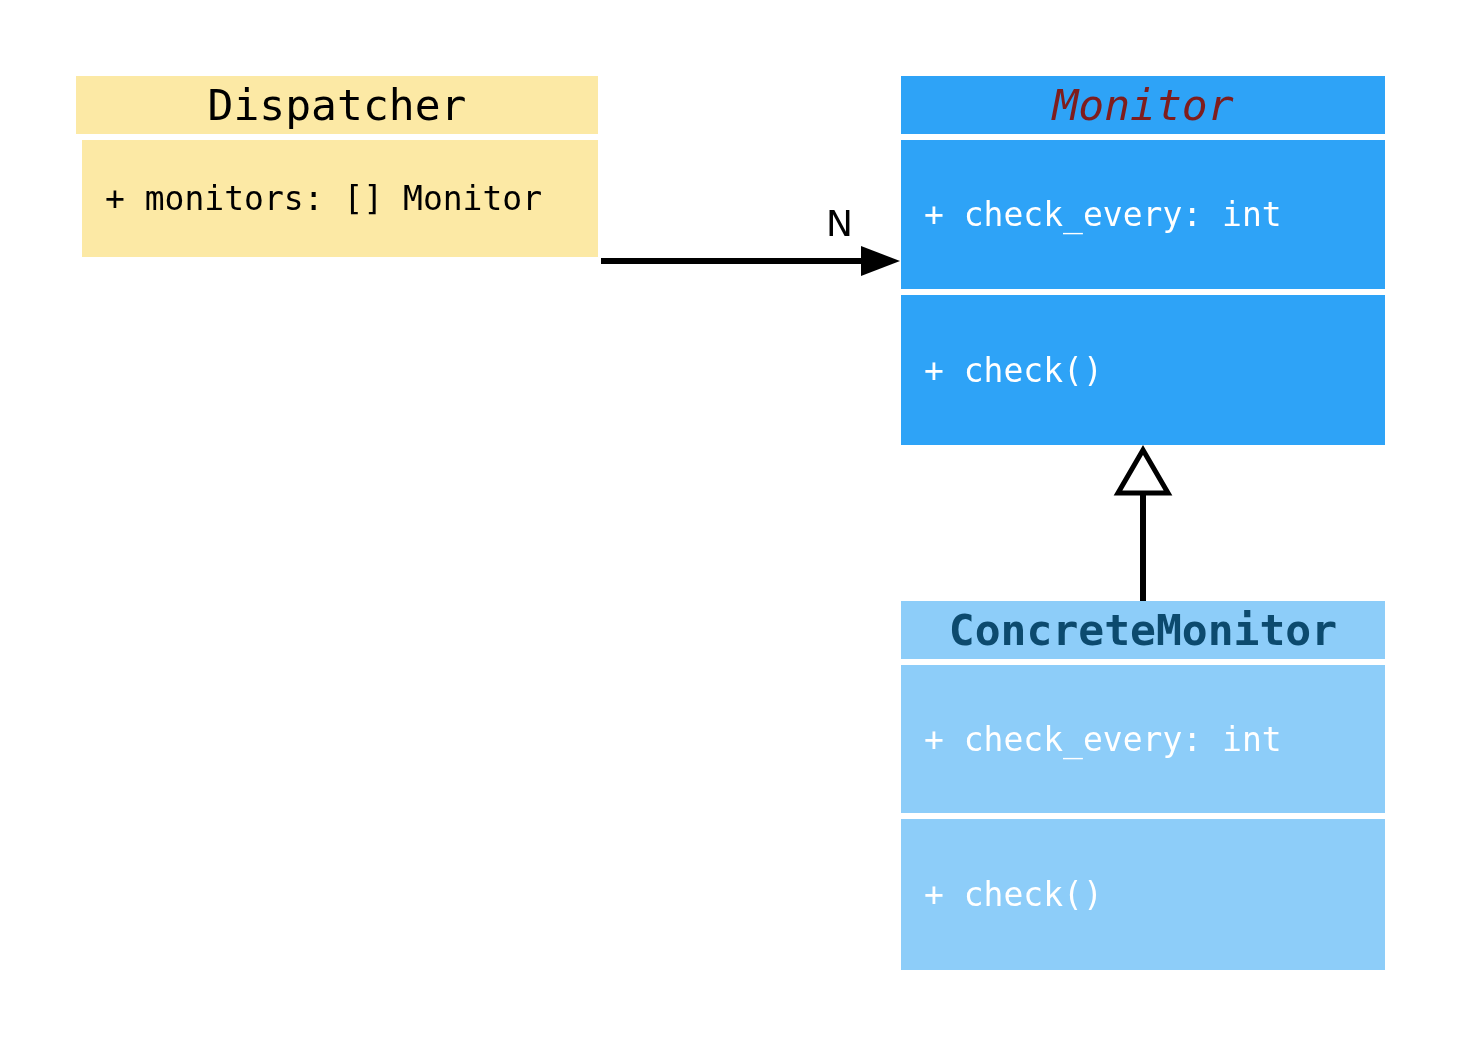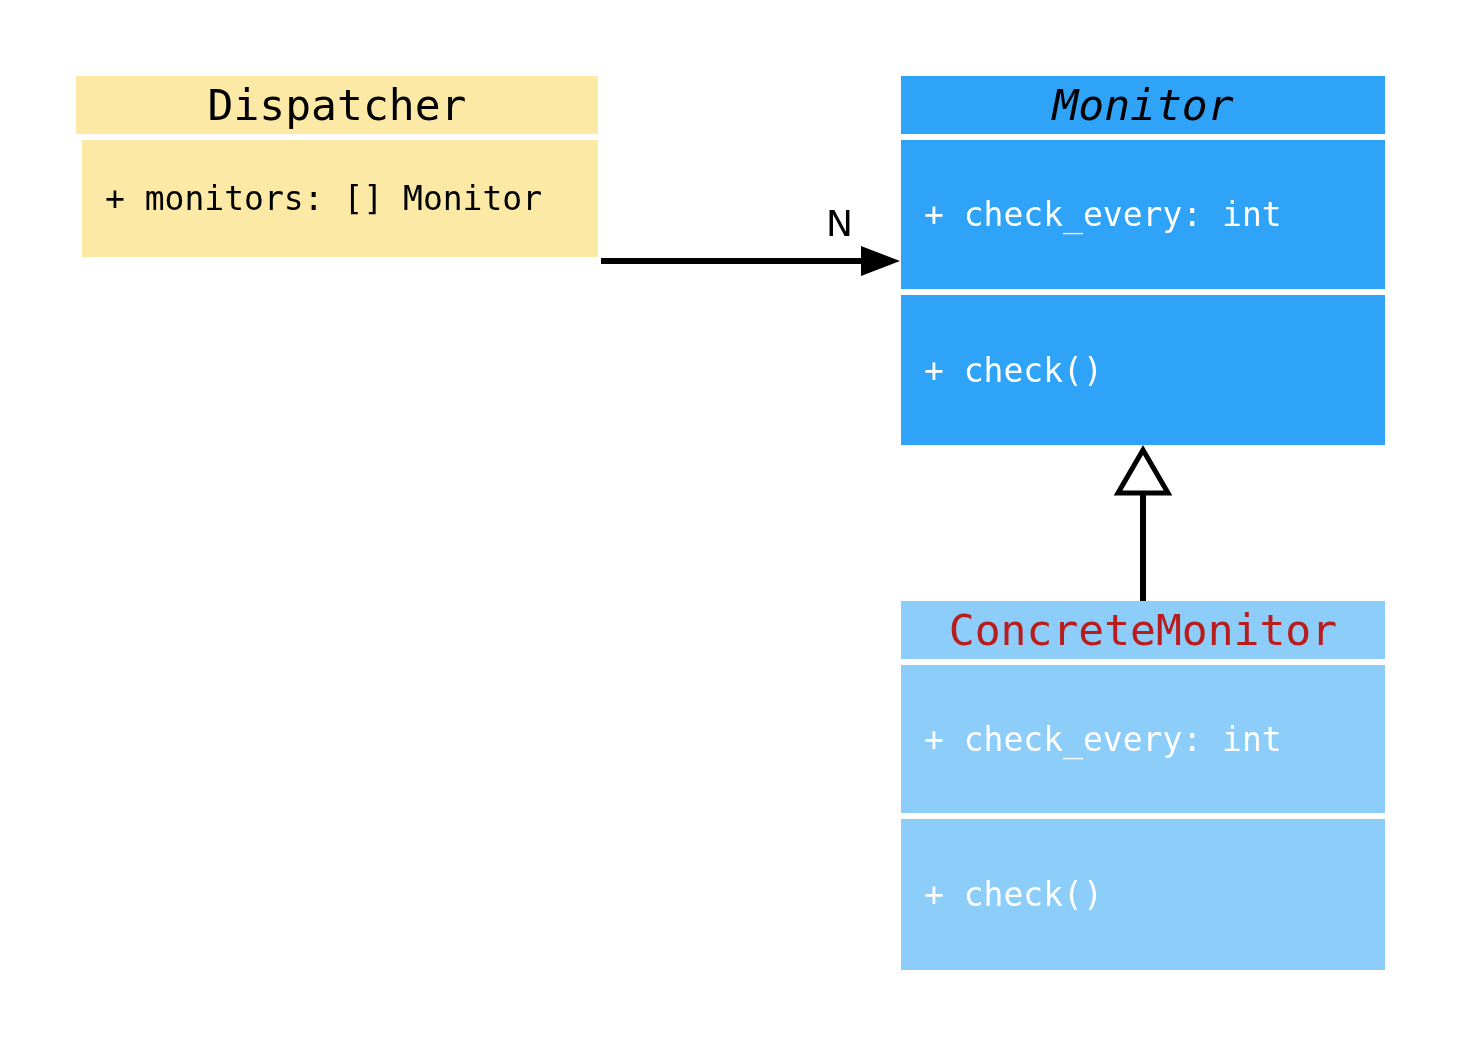--- a/index.html
+++ b/index.html
@@ -91,37 +91,37 @@
       <span class="title">Dispatcher</span>
     </div>
     <div class="sec attrs" style="background-color: rgb(252, 233, 165); color: rgb(0, 0, 0); margin-left: 6px;">
       <div class="member-group">
         <div class="member">+ monitors: [] Monitor</div>
       </div>
     </div>
   </div>
 
   <div class="uml-class monitor abstract">
-    <div class="sec header" style="background-color: rgb(46, 163, 247); color: #000000;">
+    <div class="sec header" style="background-color: rgb(46, 163, 247); color: #7f1d1d;">
       <span class="title">Monitor</span>
     </div>
     <div class="sec attrs" style="background-color: rgb(46, 163, 247); color: rgb(255, 255, 255);">
       <div class="member-group">
         <div class="member">+ check_every: int</div>
       </div>
     </div>
     <div class="sec methods" style="background-color: rgb(46, 163, 247); color: rgb(255, 255, 255);">
       <div class="member-group">
         <div class="member">+ check()</div>
       </div>
     </div>
   </div>
 
   <div class="uml-class concrete">
-    <div class="sec header" style="background-color: rgb(141, 205, 249); color: #b91c1c;">
+    <div class="sec header" style="background-color: rgb(141, 205, 249); color: #0c4a6e; font-weight: bold;">
       <span class="title">ConcreteMonitor</span>
     </div>
     <div class="sec attrs" style="background-color: rgb(141, 205, 249); color: rgb(255, 255, 255);">
       <div class="member-group">
         <div class="member">+ check_every: int</div>
       </div>
     </div>
     <div class="sec methods" style="background-color: rgb(141, 205, 249); color: rgb(255, 255, 255);">
       <div class="member-group">
         <div class="member">+ check()</div>

